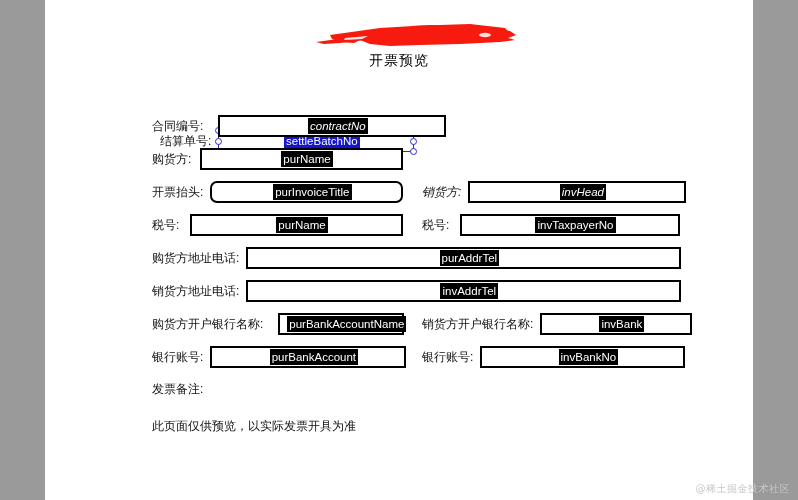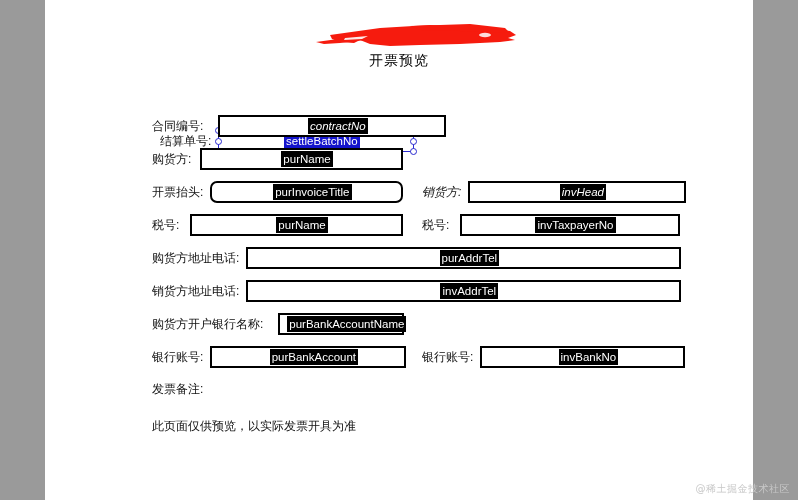--- a/index.html
+++ b/index.html
@@ -234,20 +234,26 @@
         </div>
       </div>
     </div>
     <div class="row">
       <div class="cell" style="left: 152px;">
         <span class="label">购货方开户银行名称:</span>
         <div class="field" style="width: 126px; margin-left: 8px;">
           <span class="token">purBankAccountName</span>
         </div>
       </div>
+      <div class="cell" style="left: 422px;">
+        <span class="label">销货方开户银行名称:</span>
+        <div class="field" style="width: 152px; margin-left: 0px;">
+          <span class="token">invBank</span>
+        </div>
+      </div>
     </div>
     <div class="row">
       <div class="cell" style="left: 152px;">
         <span class="label">银行账号:</span>
         <div class="field" style="width: 196px; margin-left: 0px;">
           <span class="token">purBankAccount</span>
         </div>
       </div>
       <div class="cell" style="left: 422px;">
         <span class="label">银行账号:</span>

